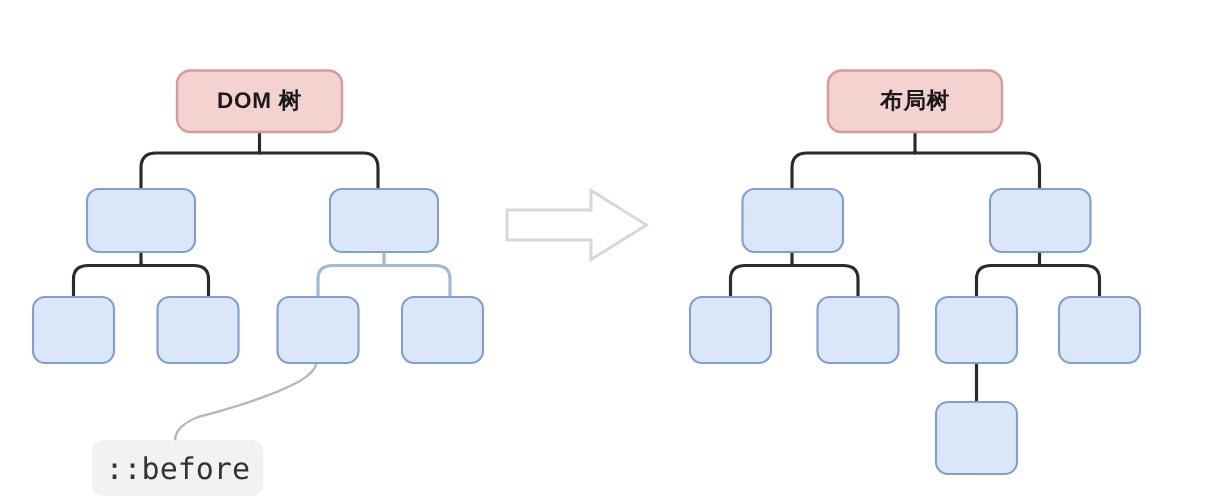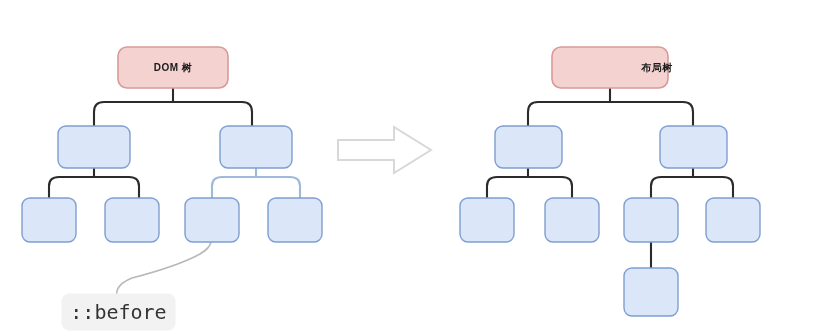--- a/index.html
+++ b/index.html
@@ -24,21 +24,21 @@
   .node-label {
     position: absolute;
     display: flex;
     align-items: center;
     justify-content: center;
     text-align: center;
     box-sizing: border-box;
     pointer-events: none;
   }
   .root-label {
-    font-size: 10px;
+    font-size: 15px;
     font-weight: 700;
     color: #1a1a1a;
     letter-spacing: 0.5px;
   }
   .code-label {
     font-family: "DejaVu Sans Mono", "Liberation Mono", monospace;
     font-size: 20px;
     color: #333333;
     letter-spacing: 0px;
   }
@@ -108,15 +108,15 @@
     <rect x="545" y="198" width="54" height="44" rx="8" ry="8" fill="#dbe7f9" stroke="#7e9fd0" stroke-width="1.4"></rect>
     <rect x="624" y="198" width="54" height="44" rx="8" ry="8" fill="#dbe7f9" stroke="#7e9fd0" stroke-width="1.4"></rect>
     <rect x="706" y="198" width="54" height="44" rx="8" ry="8" fill="#dbe7f9" stroke="#7e9fd0" stroke-width="1.4"></rect>
 
     <rect x="624" y="268" width="54" height="48" rx="8" ry="8" fill="#dbe7f9" stroke="#7e9fd0" stroke-width="1.4"></rect>
   </g>
 </svg>
 
 <div class="node-label root-label" style="left:118px; top:47px; width:110px; height:41px;">DOM 树</div>
 
-<div class="node-label root-label" style="left:552px; top:47px; width:116px; height:41px;margin-left:47px;">布局树</div>
+<div class="node-label root-label" style="left:552px; top:47px; width:116px; height:41px;">布局树</div>
 
 <div class="node-label code-label" style="left:62px; top:294px; width:113px; height:36px;">::before</div>
 
 </body></html>

